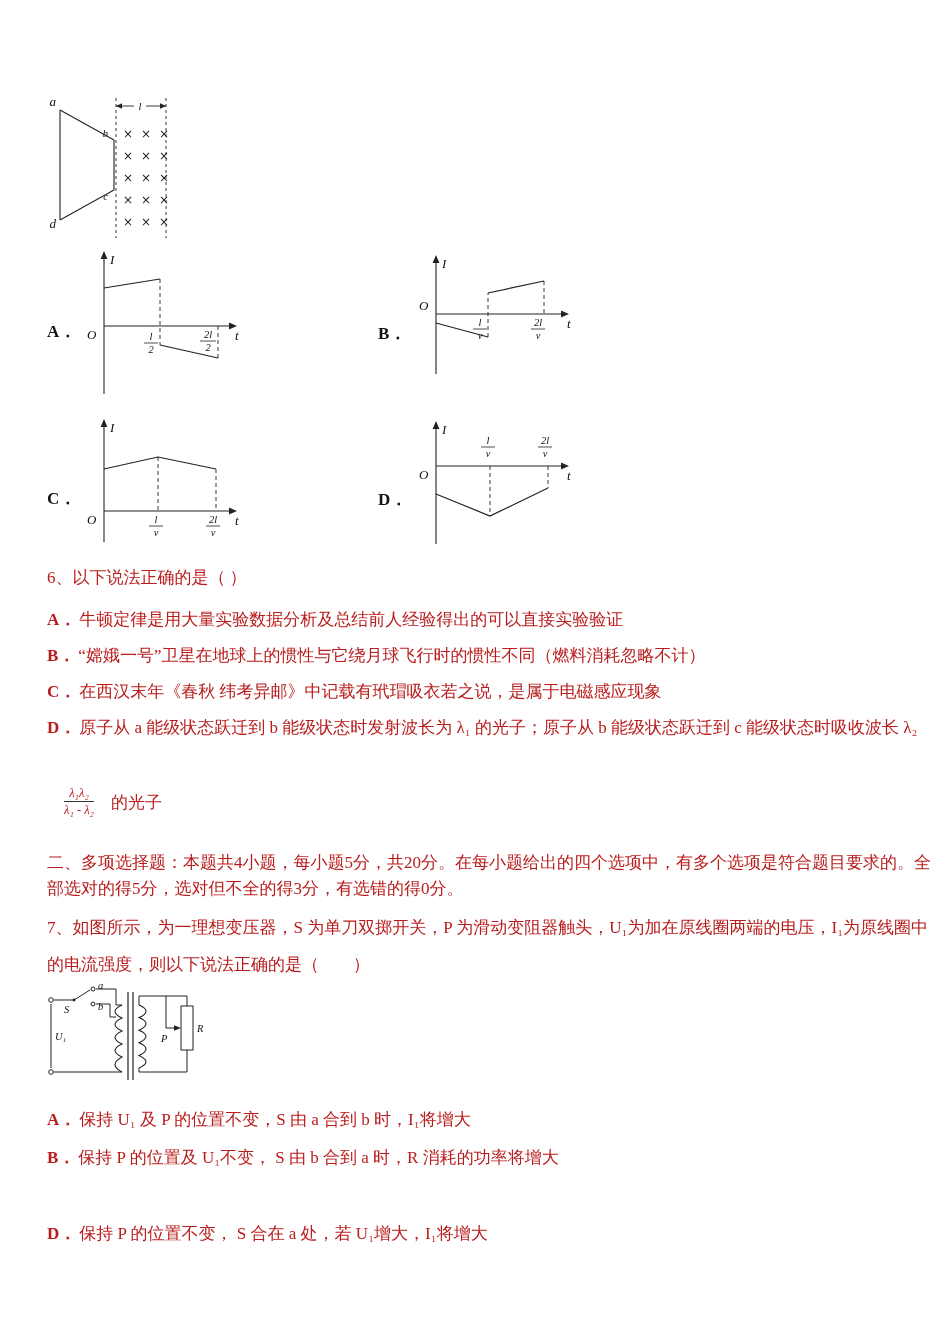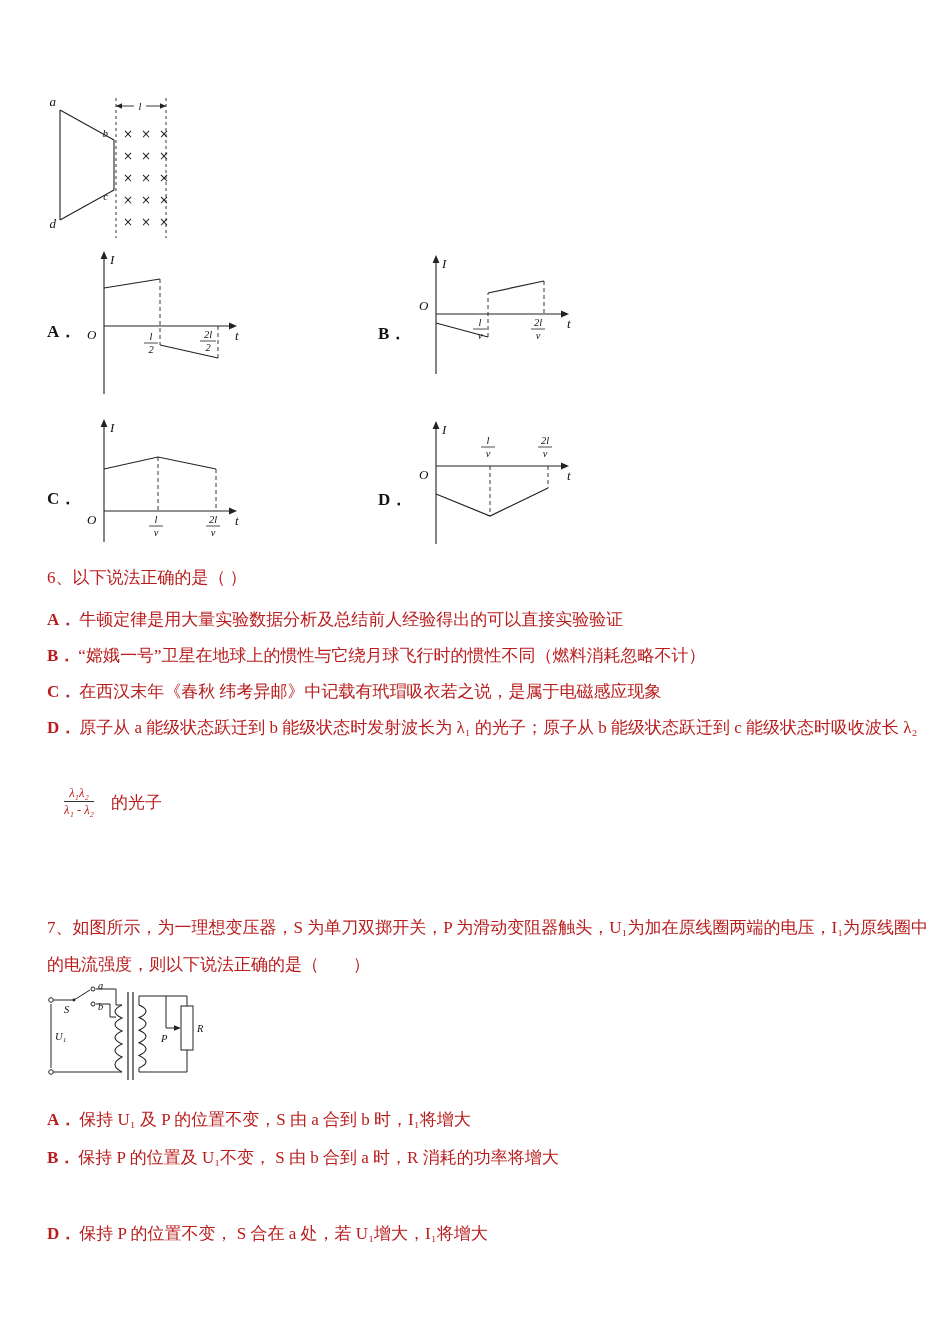--- a/index.html
+++ b/index.html
@@ -198,20 +198,21 @@
     <span class="opt-letter">C．</span><span>在西汉末年《春秋 纬考异邮》中记载有玳瑁吸衣若之说，是属于电磁感应现象</span>
   </div>
   <div class="txt" style="left:47px;top:716px">
     <span class="opt-letter">D．</span><span>原子从 a 能级状态跃迁到 b 能级状态时发射波长为 λ₁ 的光子；原子从 b 能级状态跃迁到 c 能级状态时吸收波长 λ₂</span>
   </div>
 
   <div class="txt" style="left:47px;top:788px">
     <span class="fraction"><span class="num">λ₁λ₂</span><span class="den">λ₁ - λ₂</span></span><span>的光子</span>
   </div>
 
+  <div class="txt wrap" style="left:47px;top:850px;width:888px;line-height:1.55">二、多项选择题：本题共4小题，每小题5分，共20分。在每小题给出的四个选项中，有多个选项是符合题目要求的。全部选对的得5分，选对但不全的得3分，有选错的得0分。</div>
 
   <div class="txt wrap" style="left:47px;top:910px;width:888px;line-height:2.15">7、如图所示，为一理想变压器，S 为单刀双掷开关，P 为滑动变阻器触头，U₁为加在原线圈两端的电压，I₁为原线圈中的电流强度，则以下说法正确的是（　　）</div>
 
   <svg class="abs" style="left:44px;top:980px" width="172" height="110" viewBox="0 0 172 110">
     <g stroke="#222" stroke-width="1" fill="none">
       <line x1="7" y1="24" x2="7" y2="88"></line>
       <line x1="9.5" y1="20" x2="30" y2="20"></line>
       <line x1="30" y1="20" x2="46" y2="10"></line>
       <line x1="52" y1="9" x2="72" y2="9"></line>
         <line x1="72" y1="9" x2="72" y2="25"></line>

